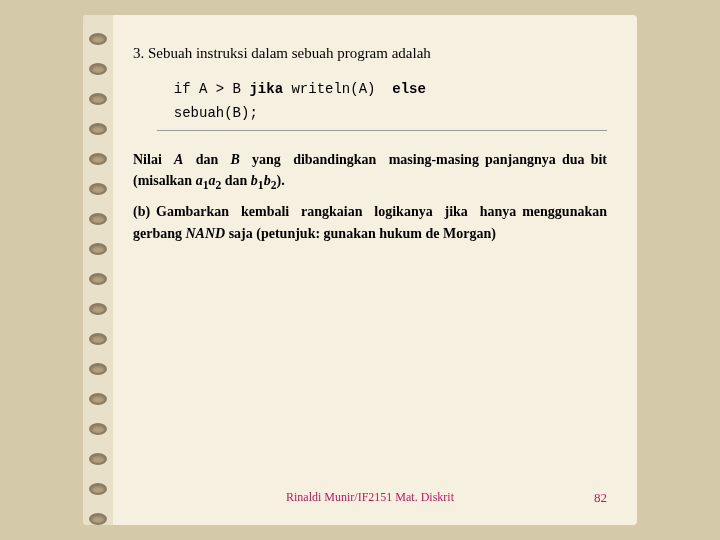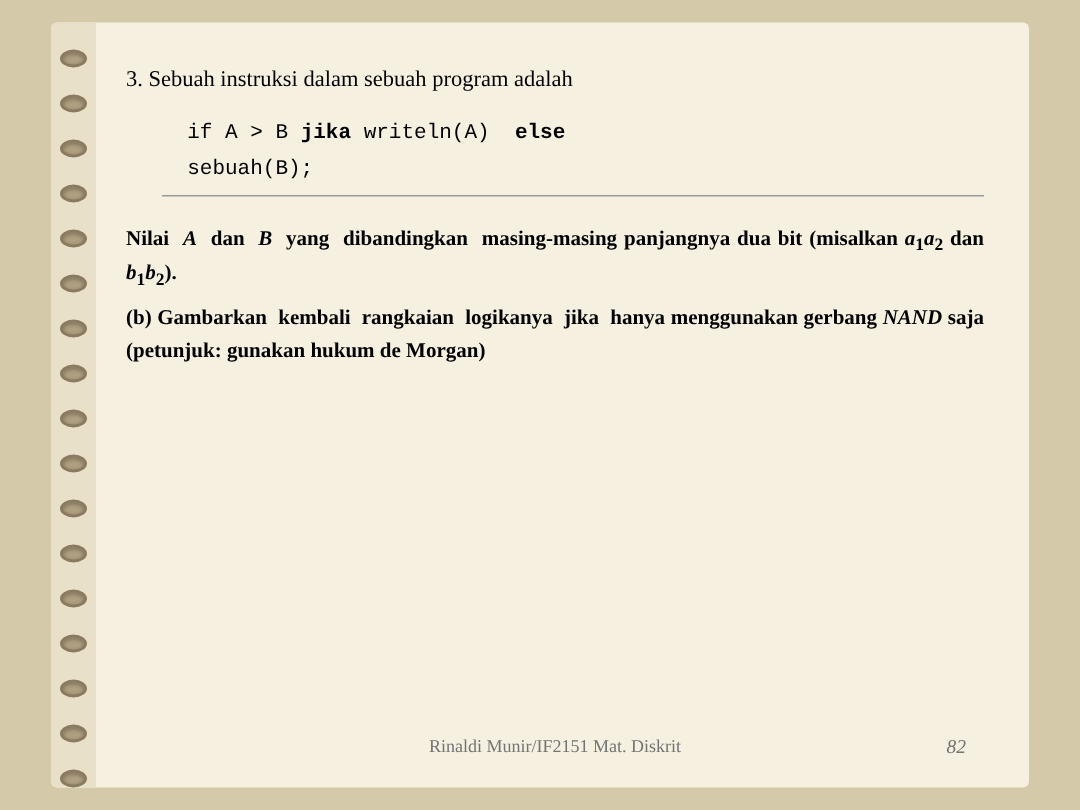--- a/index.html
+++ b/index.html
@@ -9,21 +9,21 @@
       height: 540px;
       background: #d4c9a8;
       font-family: 'Times New Roman', Times, serif;
       overflow: hidden;
       display: flex;
       align-items: center;
       justify-content: center;
     }
 
     .page-container {
-      width: 652px;
+      width: 554px;
       height: 510px;
       background: #f5f0e0;
       border-radius: 4px;
       position: relative;
       display: flex;
     }
 
     
     .spiral-binding {
       width: 30px;
@@ -92,29 +92,28 @@
       font-style: italic;
     }
 
     .footer {
       margin-top: auto;
       display: flex;
       justify-content: center;
       align-items: center;
       padding-top: 10px;
       font-size: 12px;
-      color: #737373;
+      color: #be185d;
       position: relative;
     }
 
     .page-number {
       position: absolute;
-      right: 12px;
+      right: 0;
       font-size: 13px;
-      font-style: italic;
     }
   </style>
 </head>
 <body>
 
 <div class="page-container">
 
   <div class="spiral-binding">
     <div class="spiral-hole"></div>
     <div class="spiral-hole"></div>

